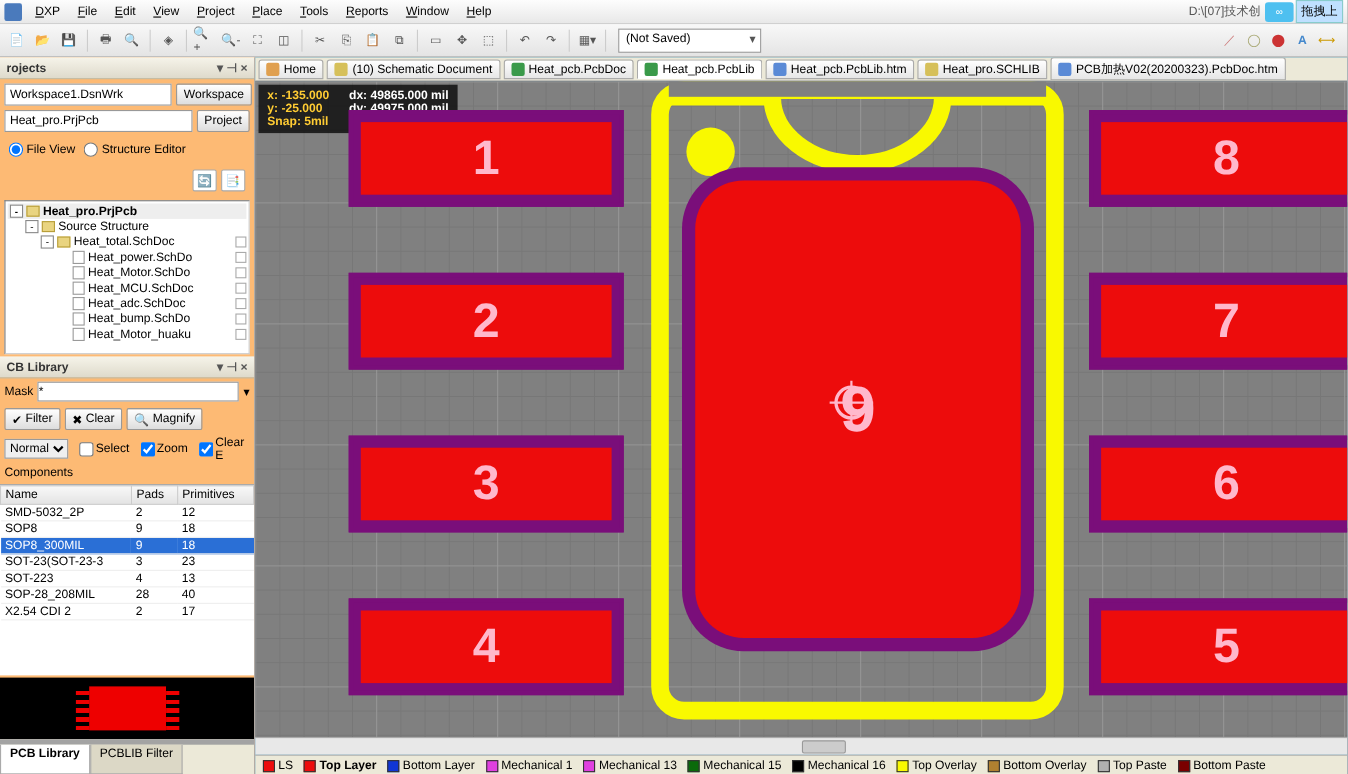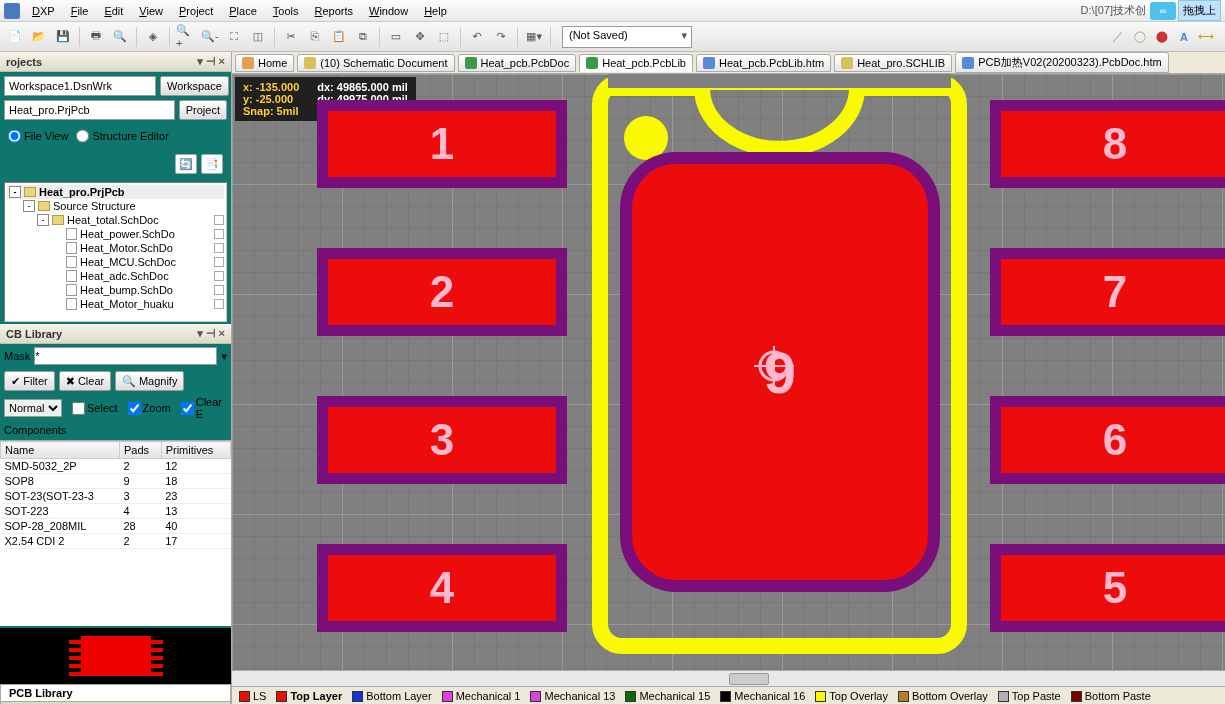--- a/index.html
+++ b/index.html
@@ -20,21 +20,21 @@
 .tsep { width:1px; height:20px; background:#ccc; margin:0 3px;}
 .toolbar .dropdown { margin-left: 6px; height: 22px; background: #fff; border: 1px solid #999; padding: 2px 20px 2px 6px; position: relative; min-width: 130px; }
 .toolbar .dropdown::after { content:"▾"; position:absolute; right:4px; top:2px; color:#555;}
 .tool-right { margin-left:auto; display:flex; gap:4px; align-items:center; padding-right:6px;}
 .tool-right .ico { width:18px; height:18px; display:flex;align-items:center;justify-content:center;}
 
 
 .main { flex:1; display:flex; overflow:hidden; }
 
 
-.left { width: 232px; background:#0f766e; display:flex; flex-direction:column; border-right:1px solid #aaa; }
+.left { width: 232px; background:#fdba74; display:flex; flex-direction:column; border-right:1px solid #aaa; }
 .panel-head { background:linear-gradient(#f6f4ea,#dedacb); padding:3px 6px; font-weight:bold; color:#333; border-bottom:1px solid #bfbca8; display:flex; align-items:center;}
 .panel-head .pin { margin-left:auto; color:#555;}
 .proj-top { padding:4px; display:flex; flex-direction:column; gap:4px;}
 .proj-top .row { display:flex; gap:4px;}
 .proj-top input { flex:1; height:20px; border:1px solid #999; padding:0 4px;}
 .btn { height:20px; padding:0 6px; background:linear-gradient(#fff,#ddd); border:1px solid #999; border-radius:2px;}
 .radios { display:flex; gap:8px; padding:2px 4px; font-size:11px;}
 .radios label { display:flex; align-items:center; gap:3px;}
 .mini-tools { display:flex; gap:4px; justify-content:flex-end; padding:2px 4px;}
 .mini-tools .mb { width:22px; height:20px; border:1px solid #aaa; background:#fff; border-radius:2px; display:flex;align-items:center;justify-content:center;}
@@ -61,21 +61,21 @@
 .comp-table table { width:100%; border-collapse:collapse;}
 .comp-table th { text-align:left; background:linear-gradient(#f8f8f8,#e3e3e3); border:1px solid #ccc; padding:2px 4px; font-weight:normal;}
 .comp-table td { padding:1px 4px; border-bottom:1px solid #eee;}
 .comp-table tr.sel td { background:#2a6fd6; color:#fff;}
 
 .preview { height:56px; background:#000; margin:0; display:flex; align-items:center; justify-content:center;}
 .preview .chip { width:70px; height:40px; background:#e00; position:relative;}
 .preview .chip::before, .preview .chip::after { content:""; position:absolute; top:0; bottom:0; width:12px; background:repeating-linear-gradient(#000 0 4px,#e00 4px 8px);}
 .preview .chip::before{left:-12px;} .preview .chip::after{right:-12px;}
 
-.bottom-tabs { height:20px; display:flex; background:#ece9d8; border-top:1px solid #a3a3a3;flex-direction:column;}
+.bottom-tabs { height:32px; display:flex; background:#ece9d8; border-top:5px solid #a3a3a3;}
 .bottom-tabs .tab { padding:2px 8px; border:1px solid #aaa; border-top:none; background:#dcd8c6; font-size:11px;}
 .bottom-tabs .tab.active { background:#fff; font-weight:bold;}
 
 
 .right { flex:1; display:flex; flex-direction:column; background:#0369a1;}
 .doc-tabs { height:22px; background:#ece9d8; display:flex; align-items:center; padding:0 3px; gap:3px; border-bottom:1px solid #aaa; overflow:hidden;}
 .doc-tabs .dtab { display:flex; align-items:center; gap:4px; padding:2px 6px; background:linear-gradient(#fff,#e6e6e6); border:1px solid #aaa; border-radius:3px 3px 0 0; font-size:11px; white-space:nowrap;}
 .doc-tabs .dtab.active { background:#fff; border-bottom-color:#fff;align-items:center;}
 .doc-tabs .tico { width:12px;height:12px; background:#ccc; border-radius:2px;}
 .doc-tabs .tico.home{background:#e0a050;}
@@ -302,20 +302,25 @@
               <tr>
                 <td>SMD-5032_2P</td>
                 <td>2</td>
                 <td>12</td>
               </tr>
               <tr>
                 <td>SOP8</td>
                 <td>9</td>
                 <td>18</td>
               </tr>
+              <tr class="sel">
+                <td>SOP8_300MIL</td>
+                <td>9</td>
+                <td>18</td>
+              </tr>
               <tr>
                 <td>SOT-23(SOT-23-3</td>
                 <td>3</td>
                 <td>23</td>
               </tr>
               <tr>
                 <td>SOT-223</td>
                 <td>4</td>
                 <td>13</td>
               </tr>

